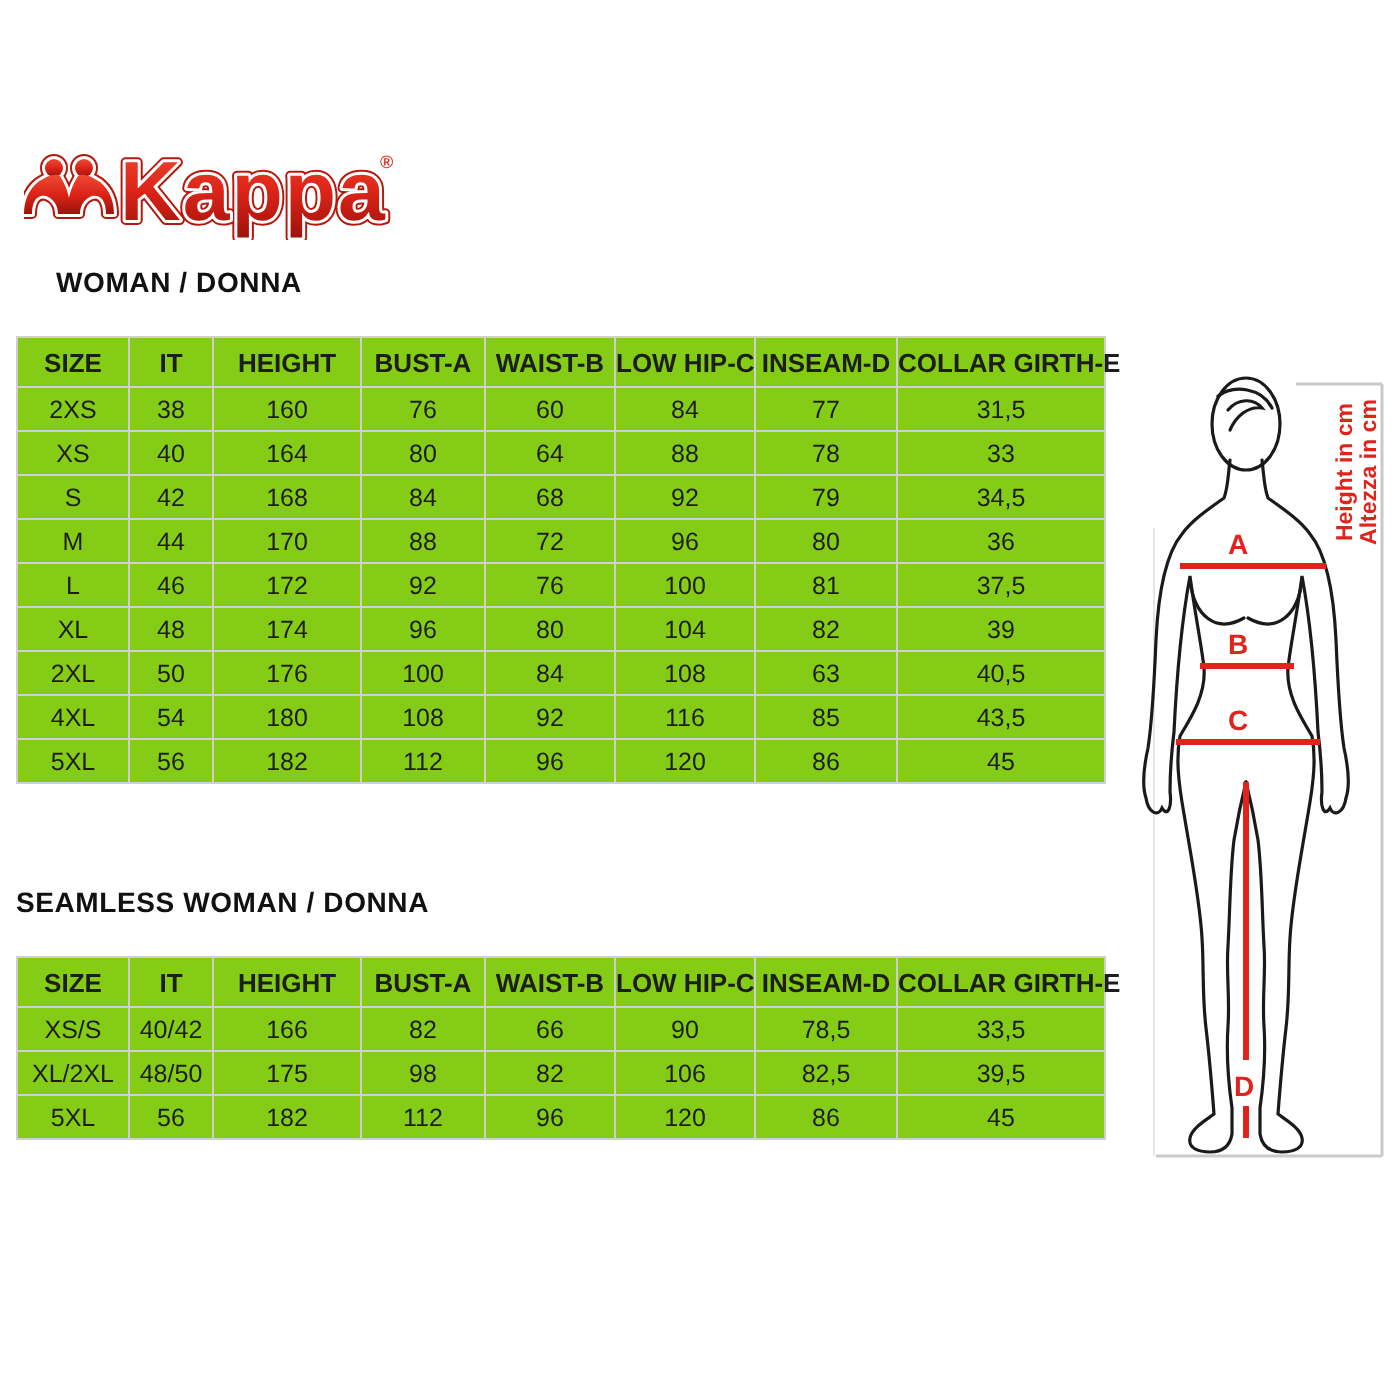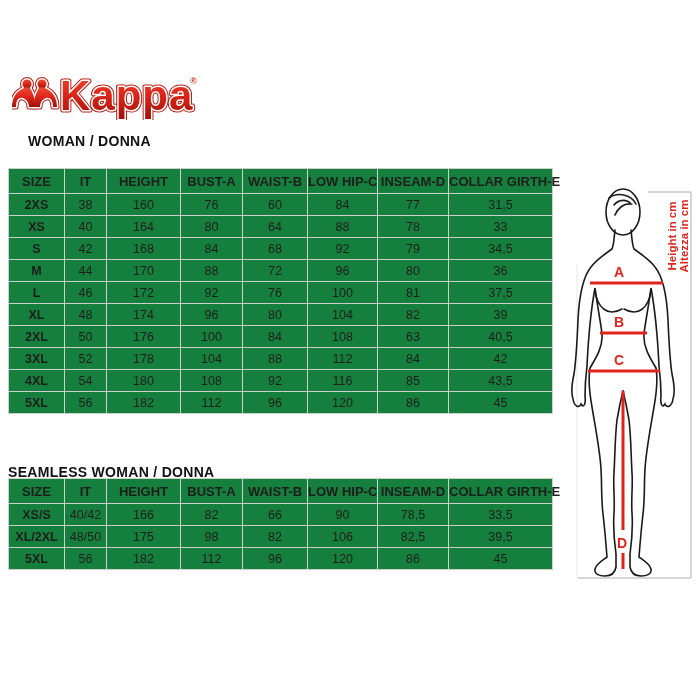--- a/index.html
+++ b/index.html
@@ -2,31 +2,31 @@
 <html><head>
 <meta charset="utf-8">
 <style>
   html,body{margin:0;padding:0;background:#fff;}
   body{width:700px;height:700px;position:relative;font-family:"Liberation Sans",sans-serif;color:#1d1d1b;overflow:hidden;}
 
   .logo-wrap{position:absolute;left:12px;top:68px;width:200px;height:52px;}
 
   .section-title{position:absolute;left:8px;font-size:14px;font-weight:bold;letter-spacing:.3px;color:#111;}
   .title-1{top:133px;margin-left:20px;}
-  .title-2{top:464px;}
-
-  table.size-table{position:absolute;left:8px;border-collapse:collapse;table-layout:fixed;width:544px;background:#15803d;}
+  .title-2{top:443px;}
+
+  table.size-table{position:absolute;left:8px;border-collapse:collapse;table-layout:fixed;width:544px;background:#84cc16;}
   .table-1{top:168px;}
   .table-2{top:478px;}
   table.size-table th, table.size-table td{
     border:1px solid #cfcfcf;text-align:center;vertical-align:middle;
     font-size:12.5px;color:#1d1d1b;padding:0;height:21px;white-space:nowrap;
   }
   table.size-table thead th{font-weight:bold;font-size:13px;height:24px;}
-  table.size-table td.size-cell{font-weight:bold;}
+  table.size-table td.size-cell{font-weight:normal;}
   .table-2 td{height:22px;}
 
   .diagram-wrap{position:absolute;left:568px;top:168px;width:135px;height:450px;}
   .meas-label{font-size:14px;font-weight:bold;fill:#e0241c;font-family:"Liberation Sans",sans-serif;}
   .height-caption{font-size:11.5px;font-weight:bold;fill:#e0241c;font-family:"Liberation Sans",sans-serif;}
   .k-text{font-family:"Liberation Sans",sans-serif;font-weight:bold;font-size:42px;letter-spacing:1px;}
 </style>
 </head>
 <body>
 
@@ -147,30 +147,20 @@
         <td class="size-cell">2XL</td>
         <td>50</td>
         <td>176</td>
         <td>100</td>
         <td>84</td>
         <td>108</td>
         <td>63</td>
         <td>40,5</td>
       </tr>
       <tr>
-        <td class="size-cell">3XL</td>
-        <td>52</td>
-        <td>178</td>
-        <td>104</td>
-        <td>88</td>
-        <td>112</td>
-        <td>84</td>
-        <td>42</td>
-      </tr>
-      <tr>
         <td class="size-cell">4XL</td>
         <td>54</td>
         <td>180</td>
         <td>108</td>
         <td>92</td>
         <td>116</td>
         <td>85</td>
         <td>43,5</td>
       </tr>
       <tr>

